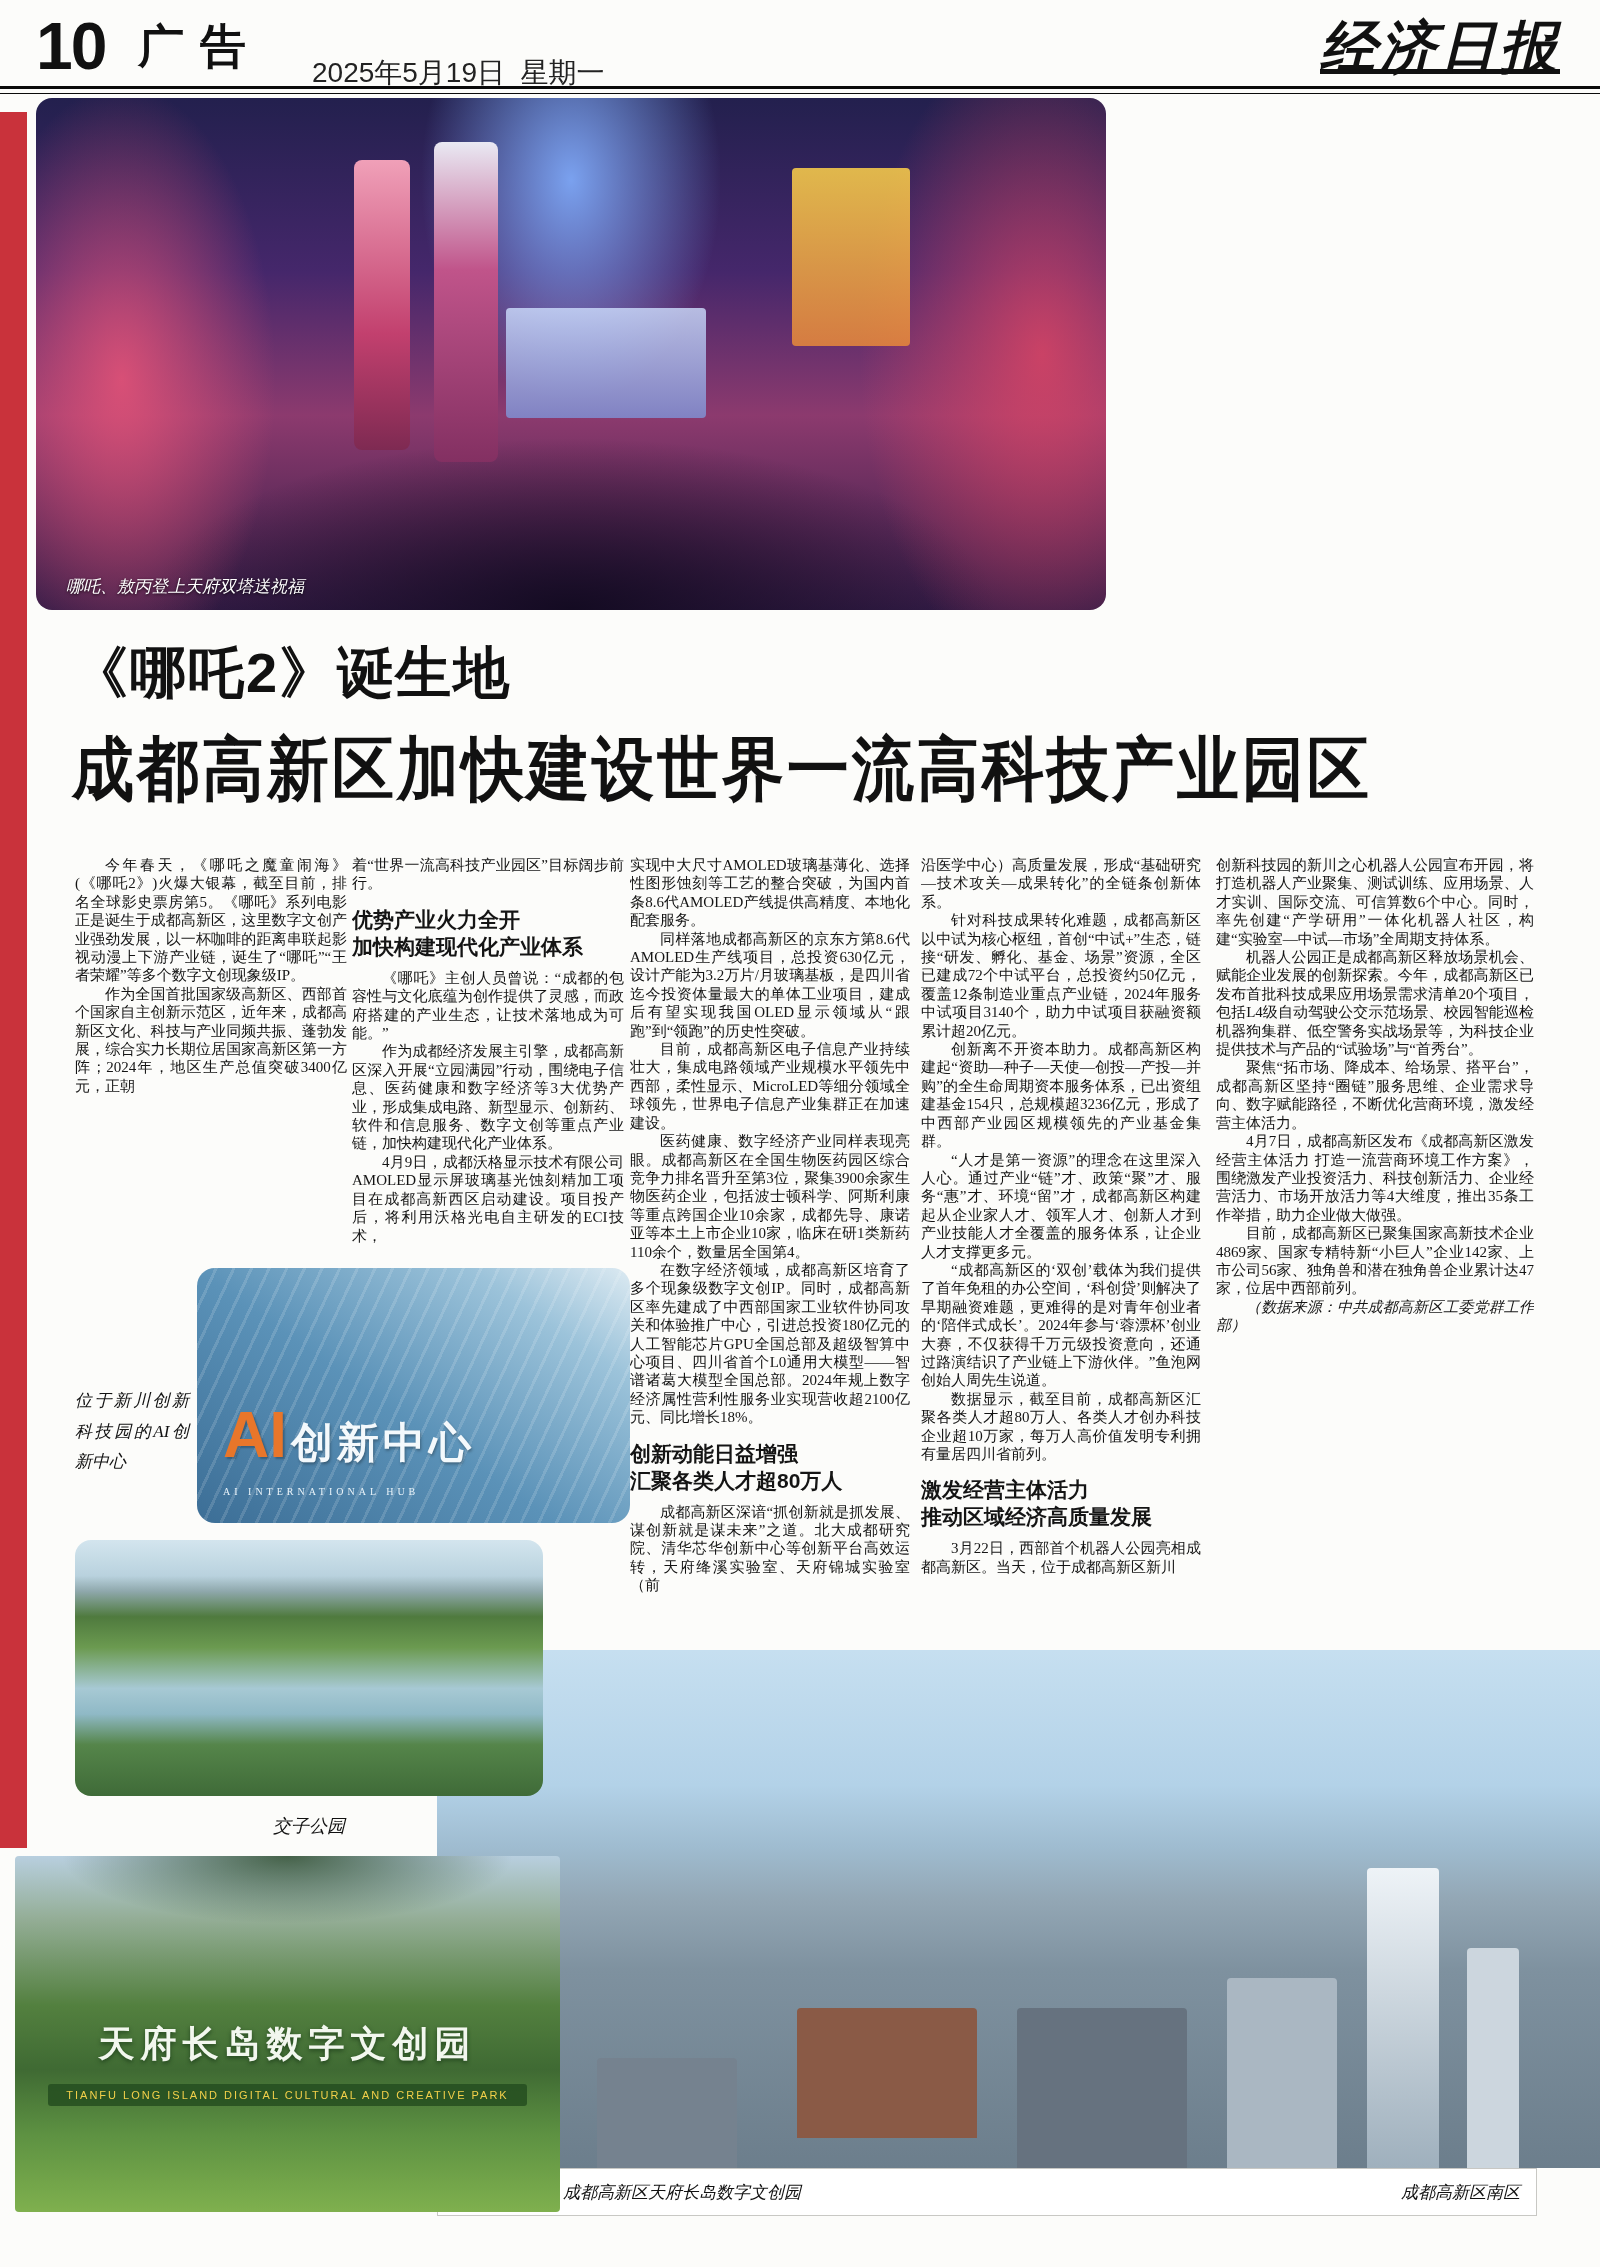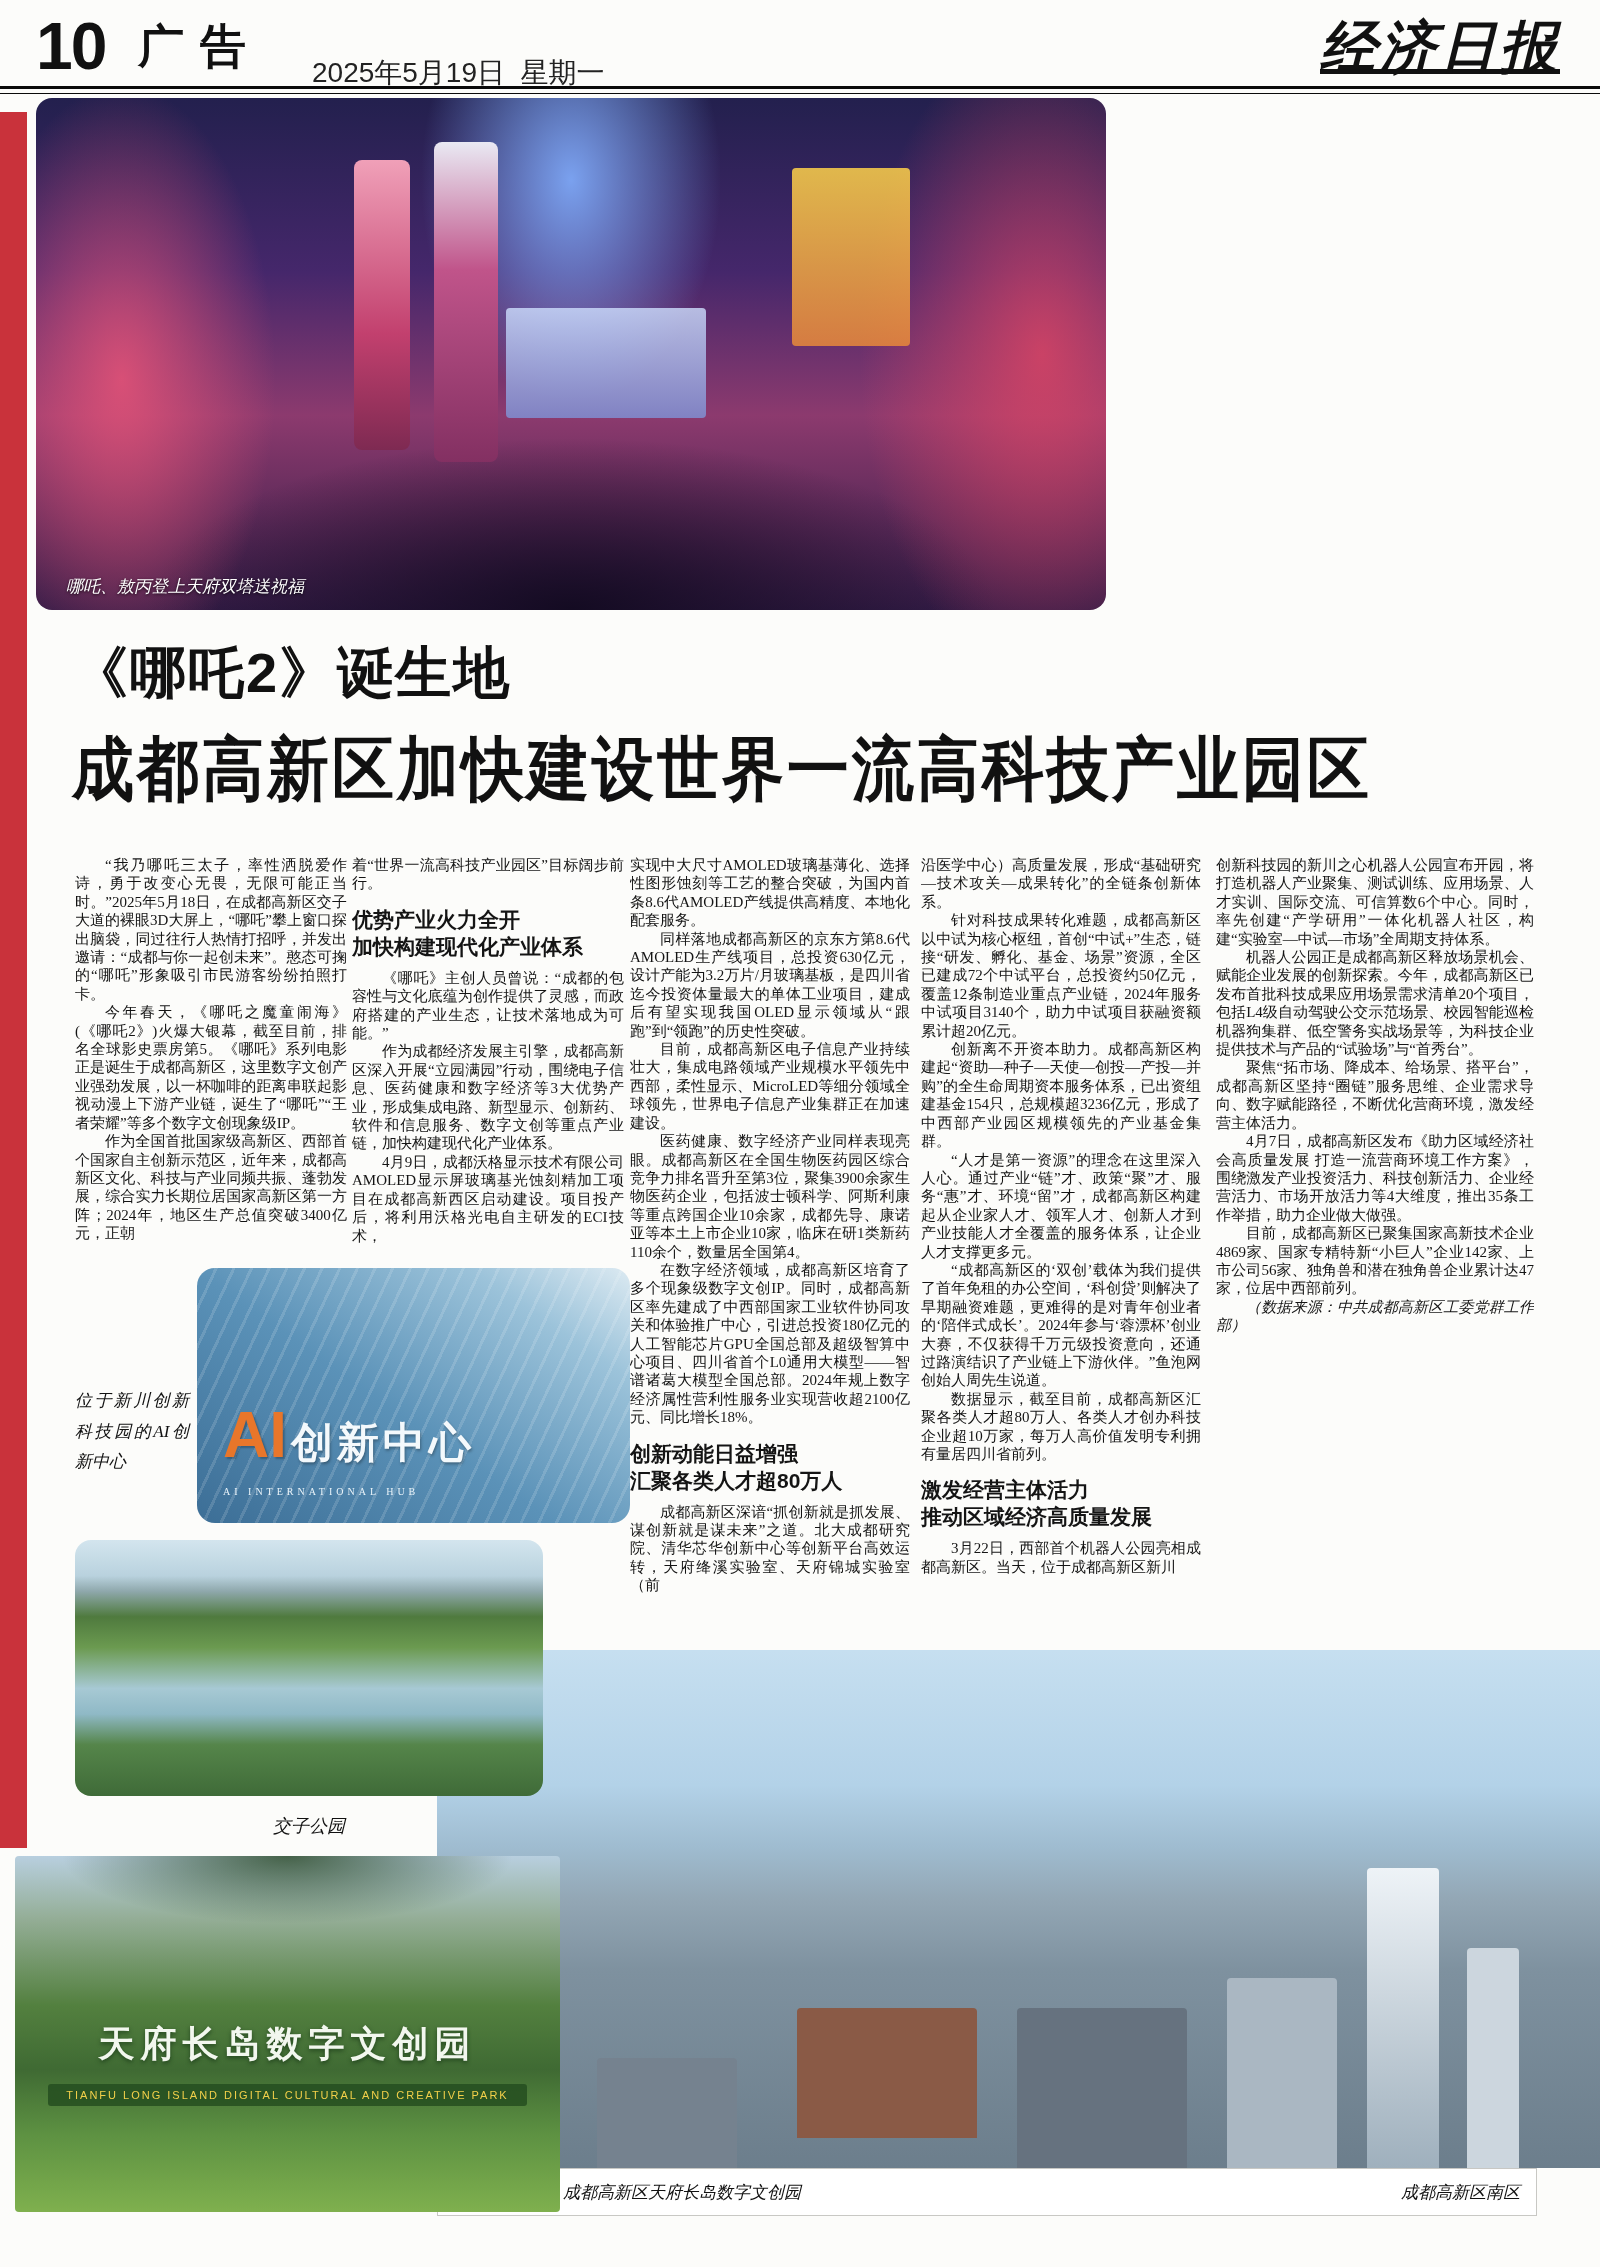--- a/index.html
+++ b/index.html
@@ -123,21 +123,20 @@
     <div class="abs nt-screen"></div>
     <div class="abs nt-stage"></div>
     <div class="abs ph-cap-night">哪吒、敖丙登上天府双塔送祝福</div>
   </div>
 
 
   <div class="abs kicker">《哪吒2》诞生地</div>
   <div class="abs main-title">成都高新区加快建设世界一流高科技产业园区</div>
 
   <div class="col c1">
-    <p>“我乃哪吒三太子，率性洒脱爱作诗，勇于改变心无畏，无限可能正当时。”2025年5月18日，在成都高新区交子大道的裸眼3D大屏上，“哪吒”攀上窗口探出脑袋，同过往行人热情打招呼，并发出邀请：“成都与你一起创未来”。憨态可掬的“哪吒”形象吸引市民游客纷纷拍照打卡。</p>
     <p>今年春天，《哪吒之魔童闹海》(《哪吒2》)火爆大银幕，截至目前，排名全球影史票房第5。《哪吒》系列电影正是诞生于成都高新区，这里数字文创产业强劲发展，以一杯咖啡的距离串联起影视动漫上下游产业链，诞生了“哪吒”“王者荣耀”等多个数字文创现象级IP。</p>
     <p>作为全国首批国家级高新区、西部首个国家自主创新示范区，近年来，成都高新区文化、科技与产业同频共振、蓬勃发展，综合实力长期位居国家高新区第一方阵；2024年，地区生产总值突破3400亿元，正朝</p>
   </div>
 
   <div class="col c2">
     <p class="cont">着“世界一流高科技产业园区”目标阔步前行。</p>
     <div class="sub">
       <div>优势产业火力全开</div>
       <div>加快构建现代化产业体系</div>
     </div>
@@ -170,21 +169,21 @@
       <div>激发经营主体活力</div>
       <div>推动区域经济高质量发展</div>
     </div>
     <p>3月22日，西部首个机器人公园亮相成都高新区。当天，位于成都高新区新川</p>
   </div>
 
   <div class="col c5">
     <p class="cont">创新科技园的新川之心机器人公园宣布开园，将打造机器人产业聚集、测试训练、应用场景、人才实训、国际交流、可信算数6个中心。同时，率先创建“产学研用”一体化机器人社区，构建“实验室—中试—市场”全周期支持体系。</p>
     <p>机器人公园正是成都高新区释放场景机会、赋能企业发展的创新探索。今年，成都高新区已发布首批科技成果应用场景需求清单20个项目，包括L4级自动驾驶公交示范场景、校园智能巡检机器狗集群、低空警务实战场景等，为科技企业提供技术与产品的“试验场”与“首秀台”。</p>
     <p>聚焦“拓市场、降成本、给场景、搭平台”，成都高新区坚持“圈链”服务思维、企业需求导向、数字赋能路径，不断优化营商环境，激发经营主体活力。</p>
-    <p>4月7日，成都高新区发布《助力区域经济社会高质量发展 打造一流营商环境工作方案》，围绕激发产业投资活力、科技创新活力、企业经营活力、市场开放活力等4大维度，推出35条工作举措，助力企业做大做强。</p>
+    <p>4月7日，成都高新区发布《成都高新区激发经营主体活力 打造一流营商环境工作方案》，围绕激发产业投资活力、科技创新活力、企业经营活力、市场开放活力等4大维度，推出35条工作举措，助力企业做大做强。</p>
     <p>目前，成都高新区已聚集国家高新技术企业4869家、国家专精特新“小巨人”企业142家、上市公司56家、独角兽和潜在独角兽企业累计达47家，位居中西部前列。</p>
     <p class="source">（数据来源：中共成都高新区工委党群工作部）</p>
   </div>
 
   <div class="abs photo ph-ai">
     <div class="abs ai-sign">
       <span class="ai-a">AI</span>
       <span class="ai-cn">创新中心</span>
       <div class="ai-en">AI INTERNATIONAL HUB</div>
     </div>

